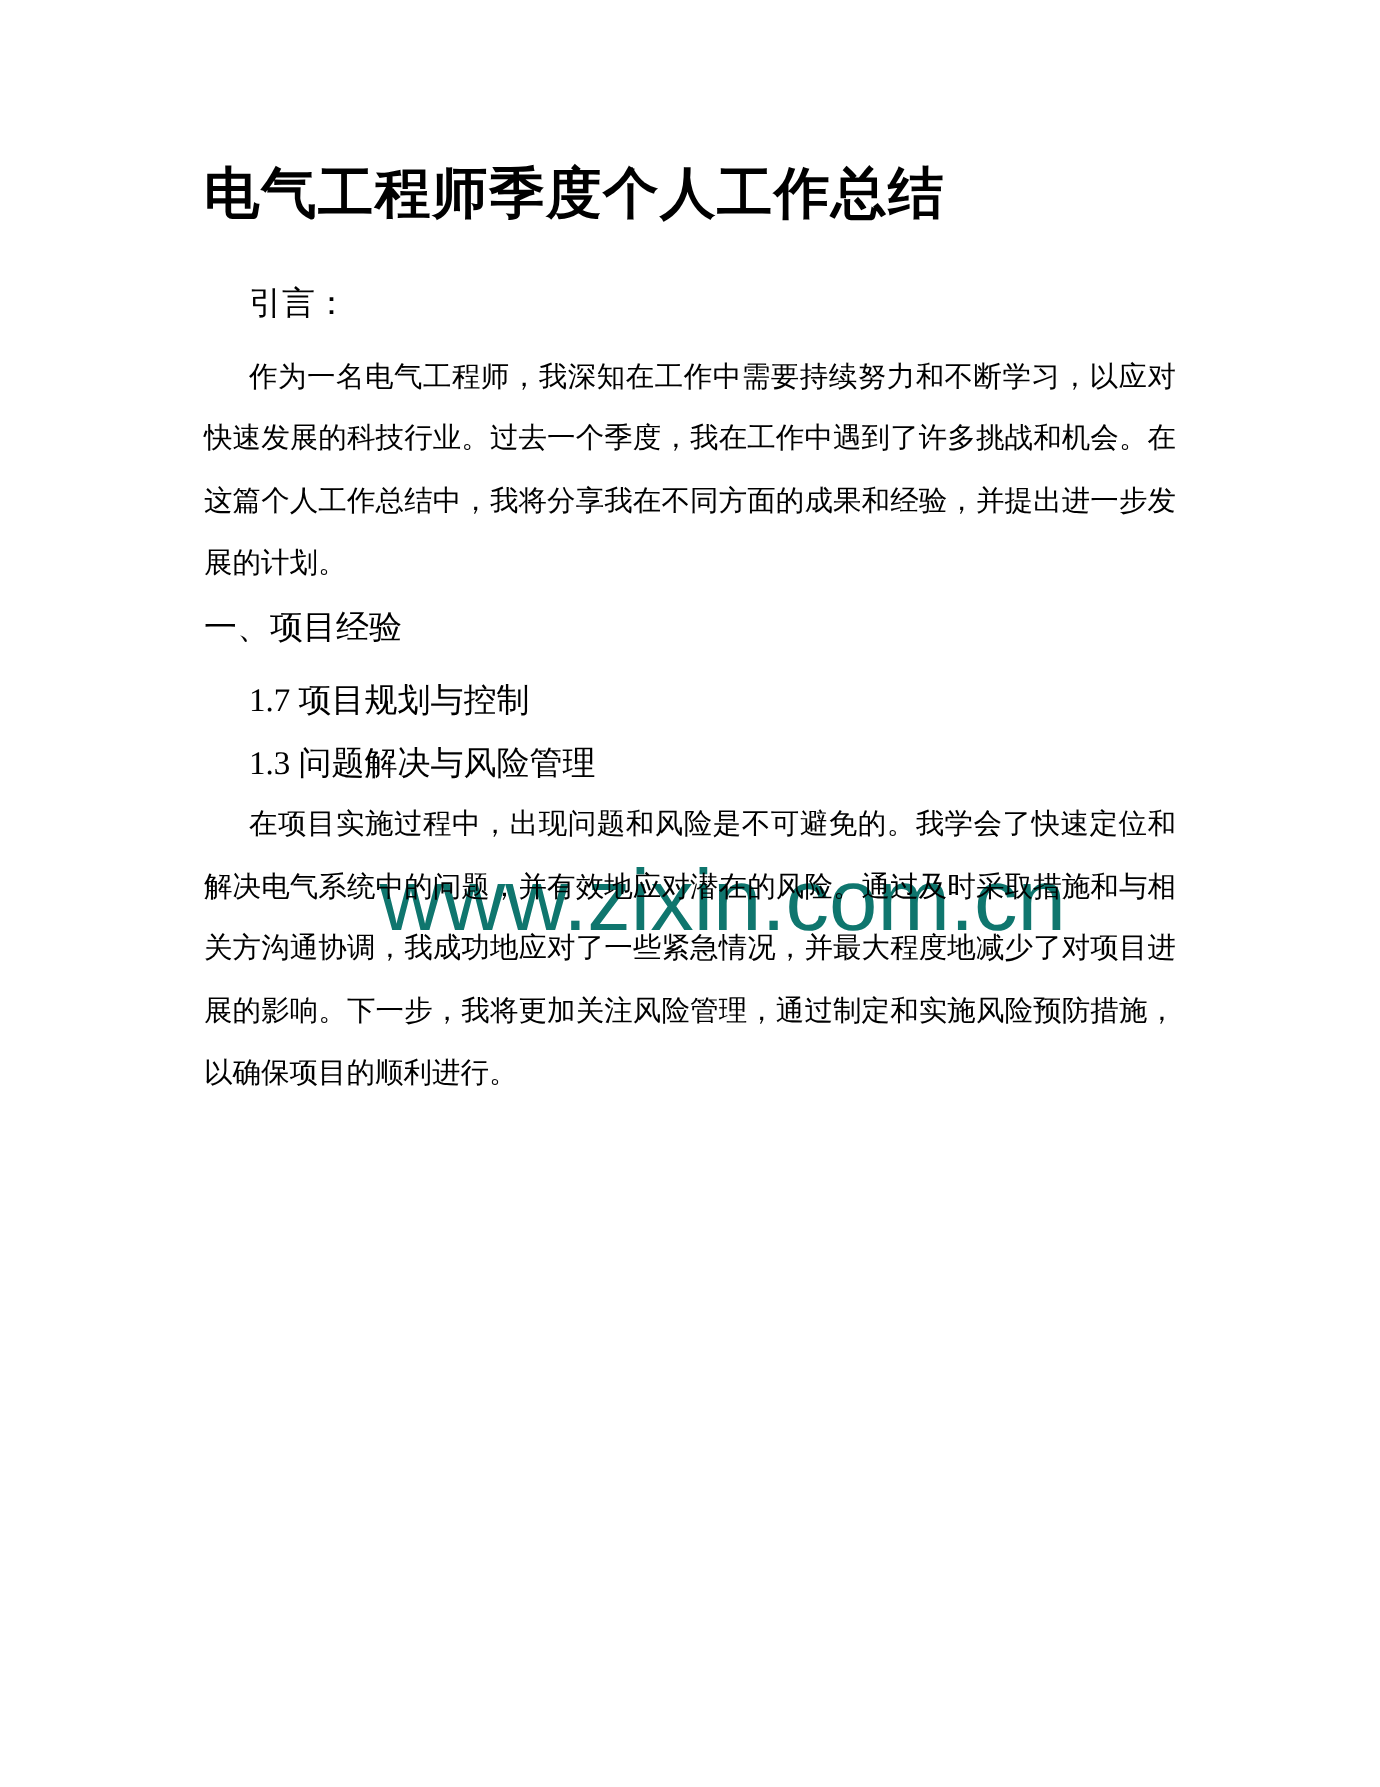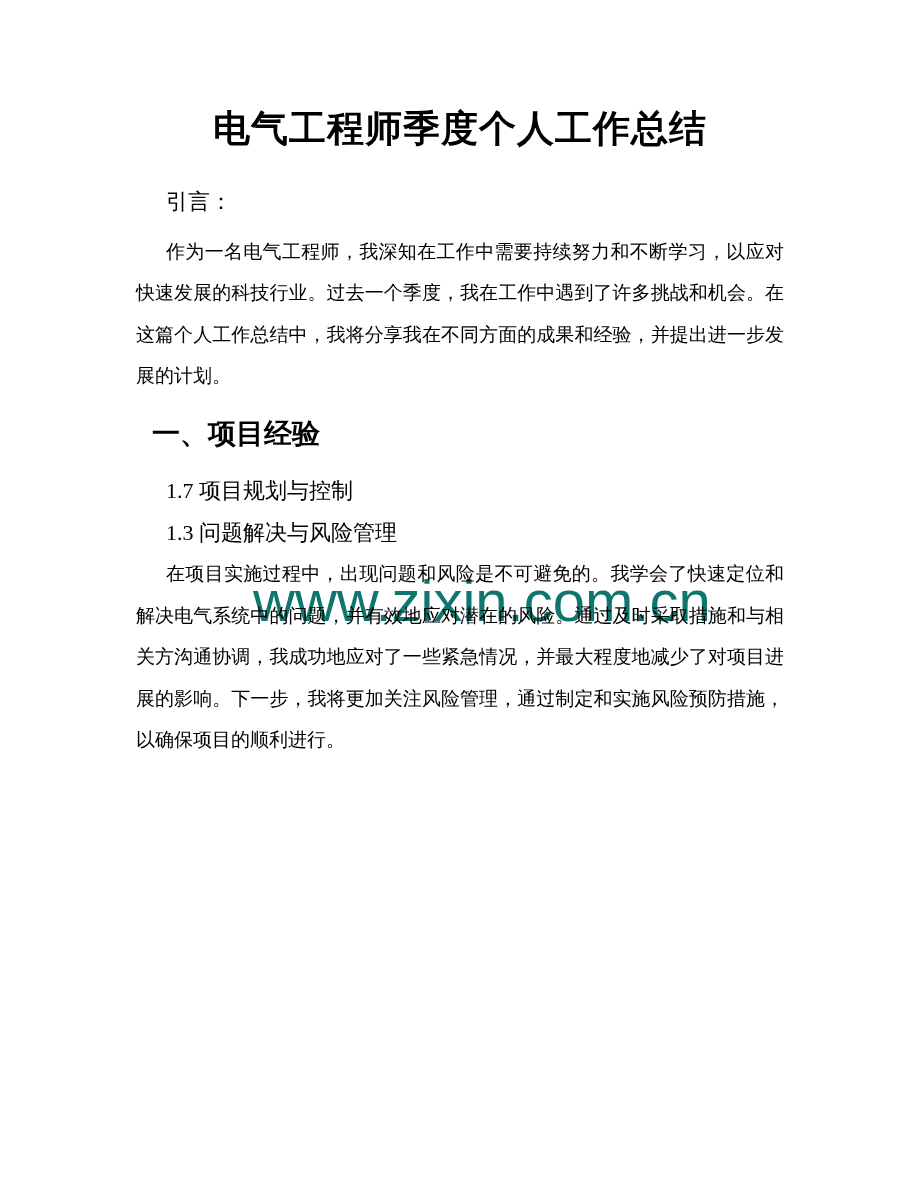--- a/index.html
+++ b/index.html
@@ -14,21 +14,21 @@
     padding: 105px 136px 0 136px;
     overflow: hidden;
     font-family: "Liberation Serif", serif;
   }
   .doc-title {
     position: relative; z-index: 1;
     font-family: "Liberation Sans", sans-serif;
     font-weight: bold;
     font-size: 37px;
     line-height: 48px;
-    text-align: center;
+    text-align: left;
     letter-spacing: 1px;
     margin: 0;
   }
   .body-line {
     position: relative; z-index: 1;
     font-size: 22px;
     line-height: 41.5px;
     margin: 0;
   }
   .indent { text-indent: 30px; }
@@ -36,24 +36,24 @@
     position: relative; z-index: 1;
     font-size: 19px;
     line-height: 41.5px;
     text-align: justify;
     text-indent: 30px;
     margin: 0;
   }
   .chapter-heading {
     position: relative; z-index: 1;
     font-family: "Liberation Sans", sans-serif;
-    font-weight: bold;
-    font-size: 28px;
+    font-weight: normal;
+    font-size: 22px;
     line-height: 41.5px;
-    margin: 16px;
+    margin: 0;
   }
   .mt28 { margin-top: 28px; }
   .mt8  { margin-top: 8px; }
   .mt3  { margin-top: 3px; }
   .watermark {
     position: absolute;
     z-index: 0;
     left: 253px;
     top: 572px;
     font-family: "Liberation Sans", sans-serif;

